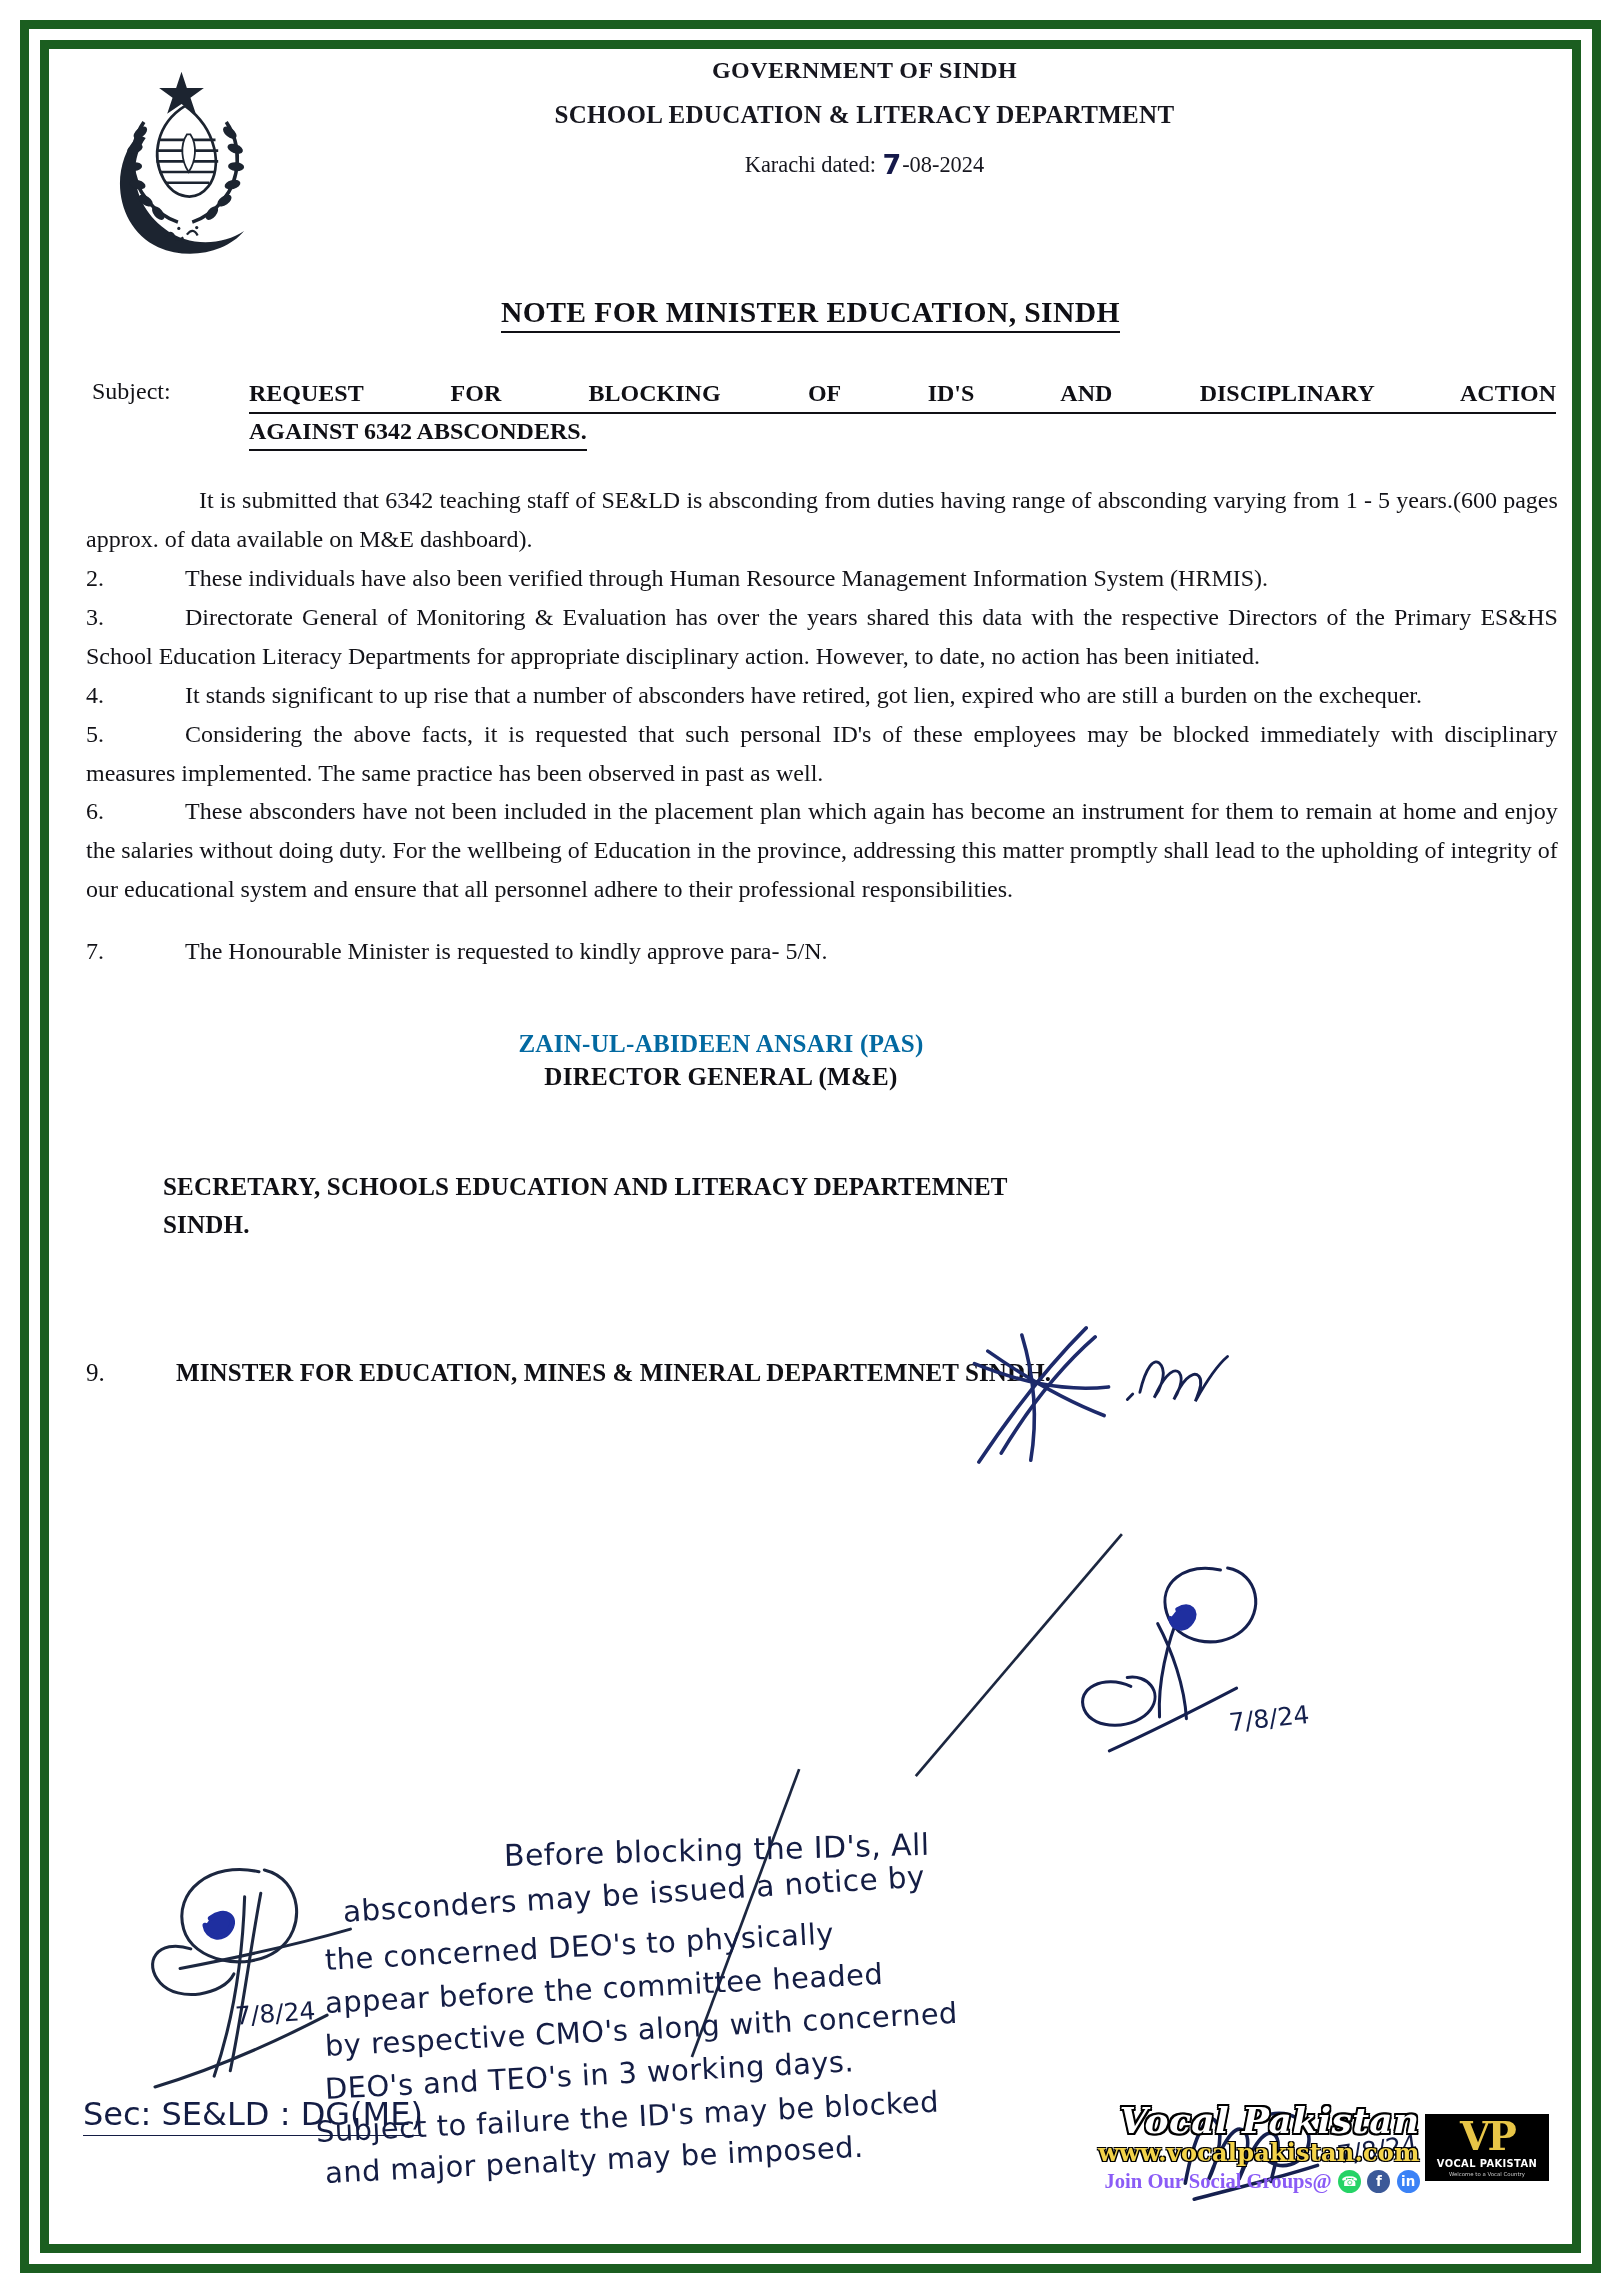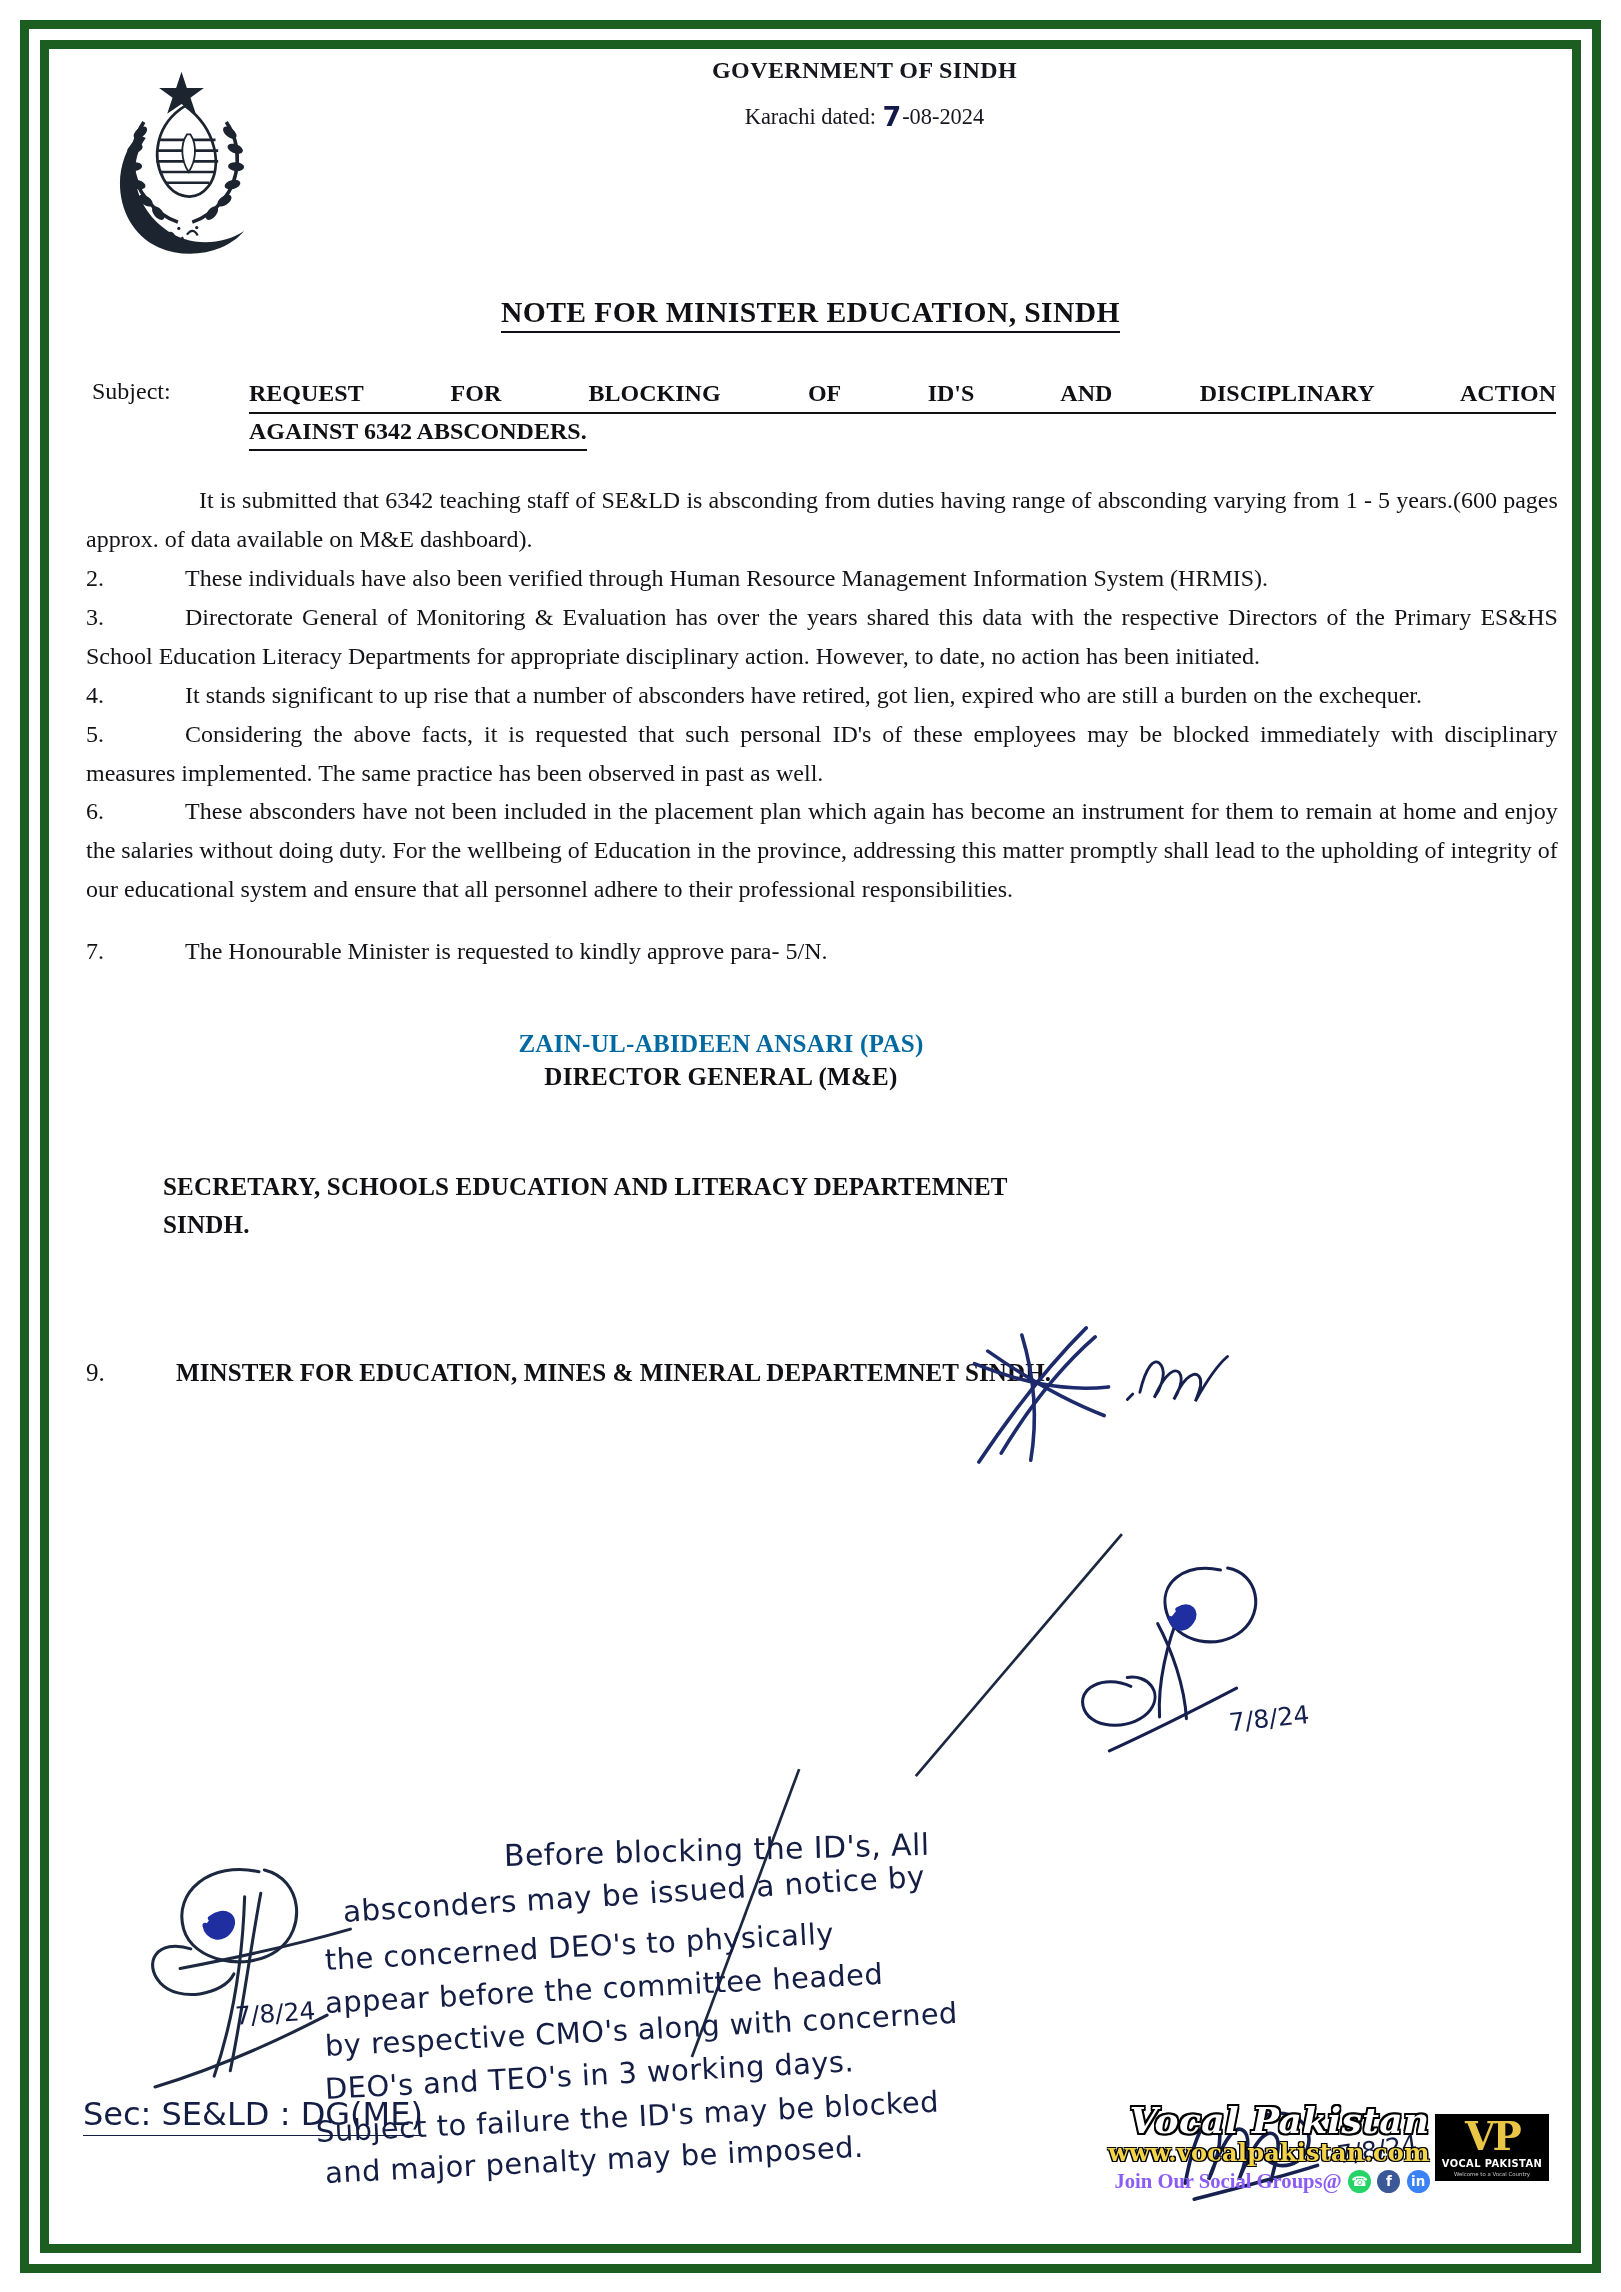--- a/index.html
+++ b/index.html
@@ -336,21 +336,21 @@
     width: 23px; height: 23px; border-radius: 50%;
     display: inline-flex; align-items: center; justify-content: center;
     color: #fff; font-size: 13.4px; font-weight: bold;
     font-family: "DejaVu Sans", sans-serif;
   }
   .soc-wa { background: #25d366; }
   .soc-fb { background: #3b5998; }
   .soc-li { background: #3b82f6; }
 
   .wm-logo {
-    width: 114px;
+    width: 124px;
     background: #000000;
     display: flex;
     flex-direction: column;
     align-items: center;
     justify-content: center;
     padding: 3.6px 0;
   }
   .wm-logo-mark {
     font-family: "DejaVu Serif", serif;
     font-weight: bold;
@@ -430,20 +430,21 @@
             <path d="M82 206 q6 -8 10 0 q4 7 10 1" stroke="#1c2430" stroke-width="2.5" fill="none"></path>
             <path d="M106 204 q7 -9 12 1" stroke="#1c2430" stroke-width="2.5" fill="none"></path>
             <circle cx="97" cy="197" r="1.8"></circle>
             <circle cx="117" cy="196" r="1.8"></circle>
           </g>
         </svg>
       </div>
 
       <div class="header-text">
         <div class="gov-line">GOVERNMENT OF SINDH</div>
+        <div class="dept-line">SCHOOL EDUCATION &amp; LITERACY DEPARTMENT</div>
         <div class="date-line">
           <span>Karachi dated:</span>
           <span class="hand-date">7</span><span>-08-2024</span>
         </div>
       </div>
     </div>
 
     <div class="doc-title">
       <span>NOTE FOR MINISTER EDUCATION, SINDH</span>
     </div>

